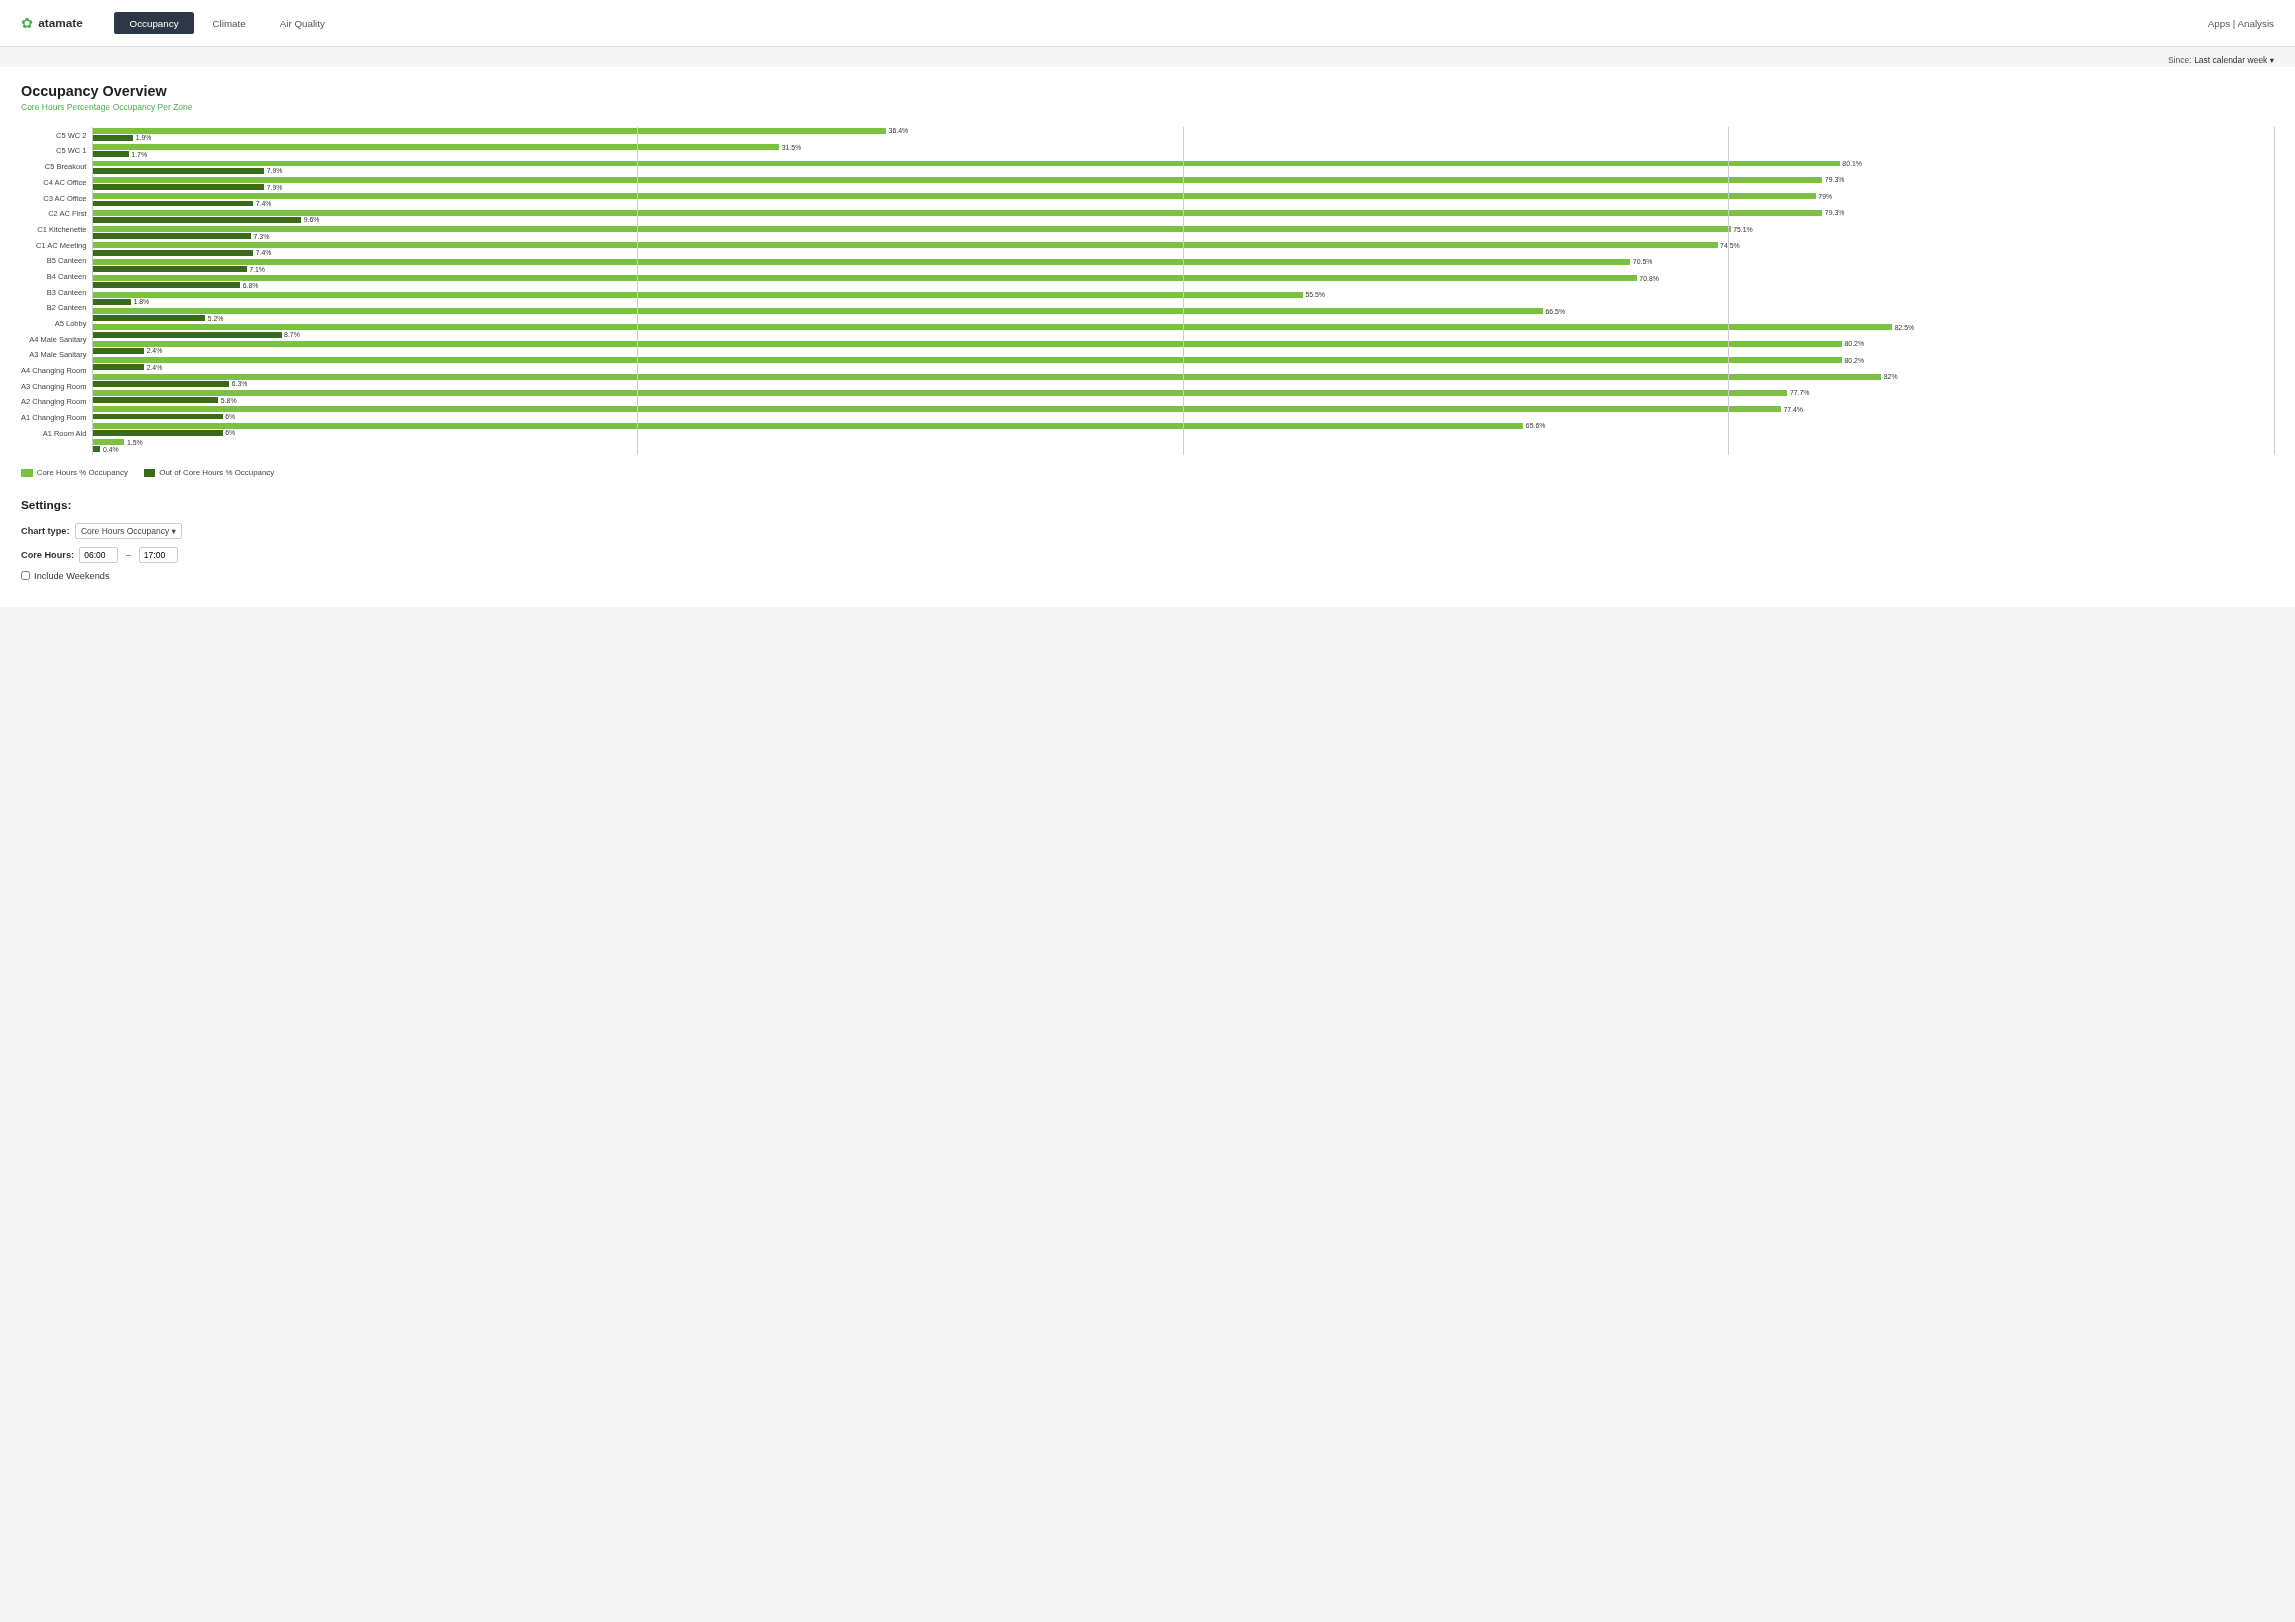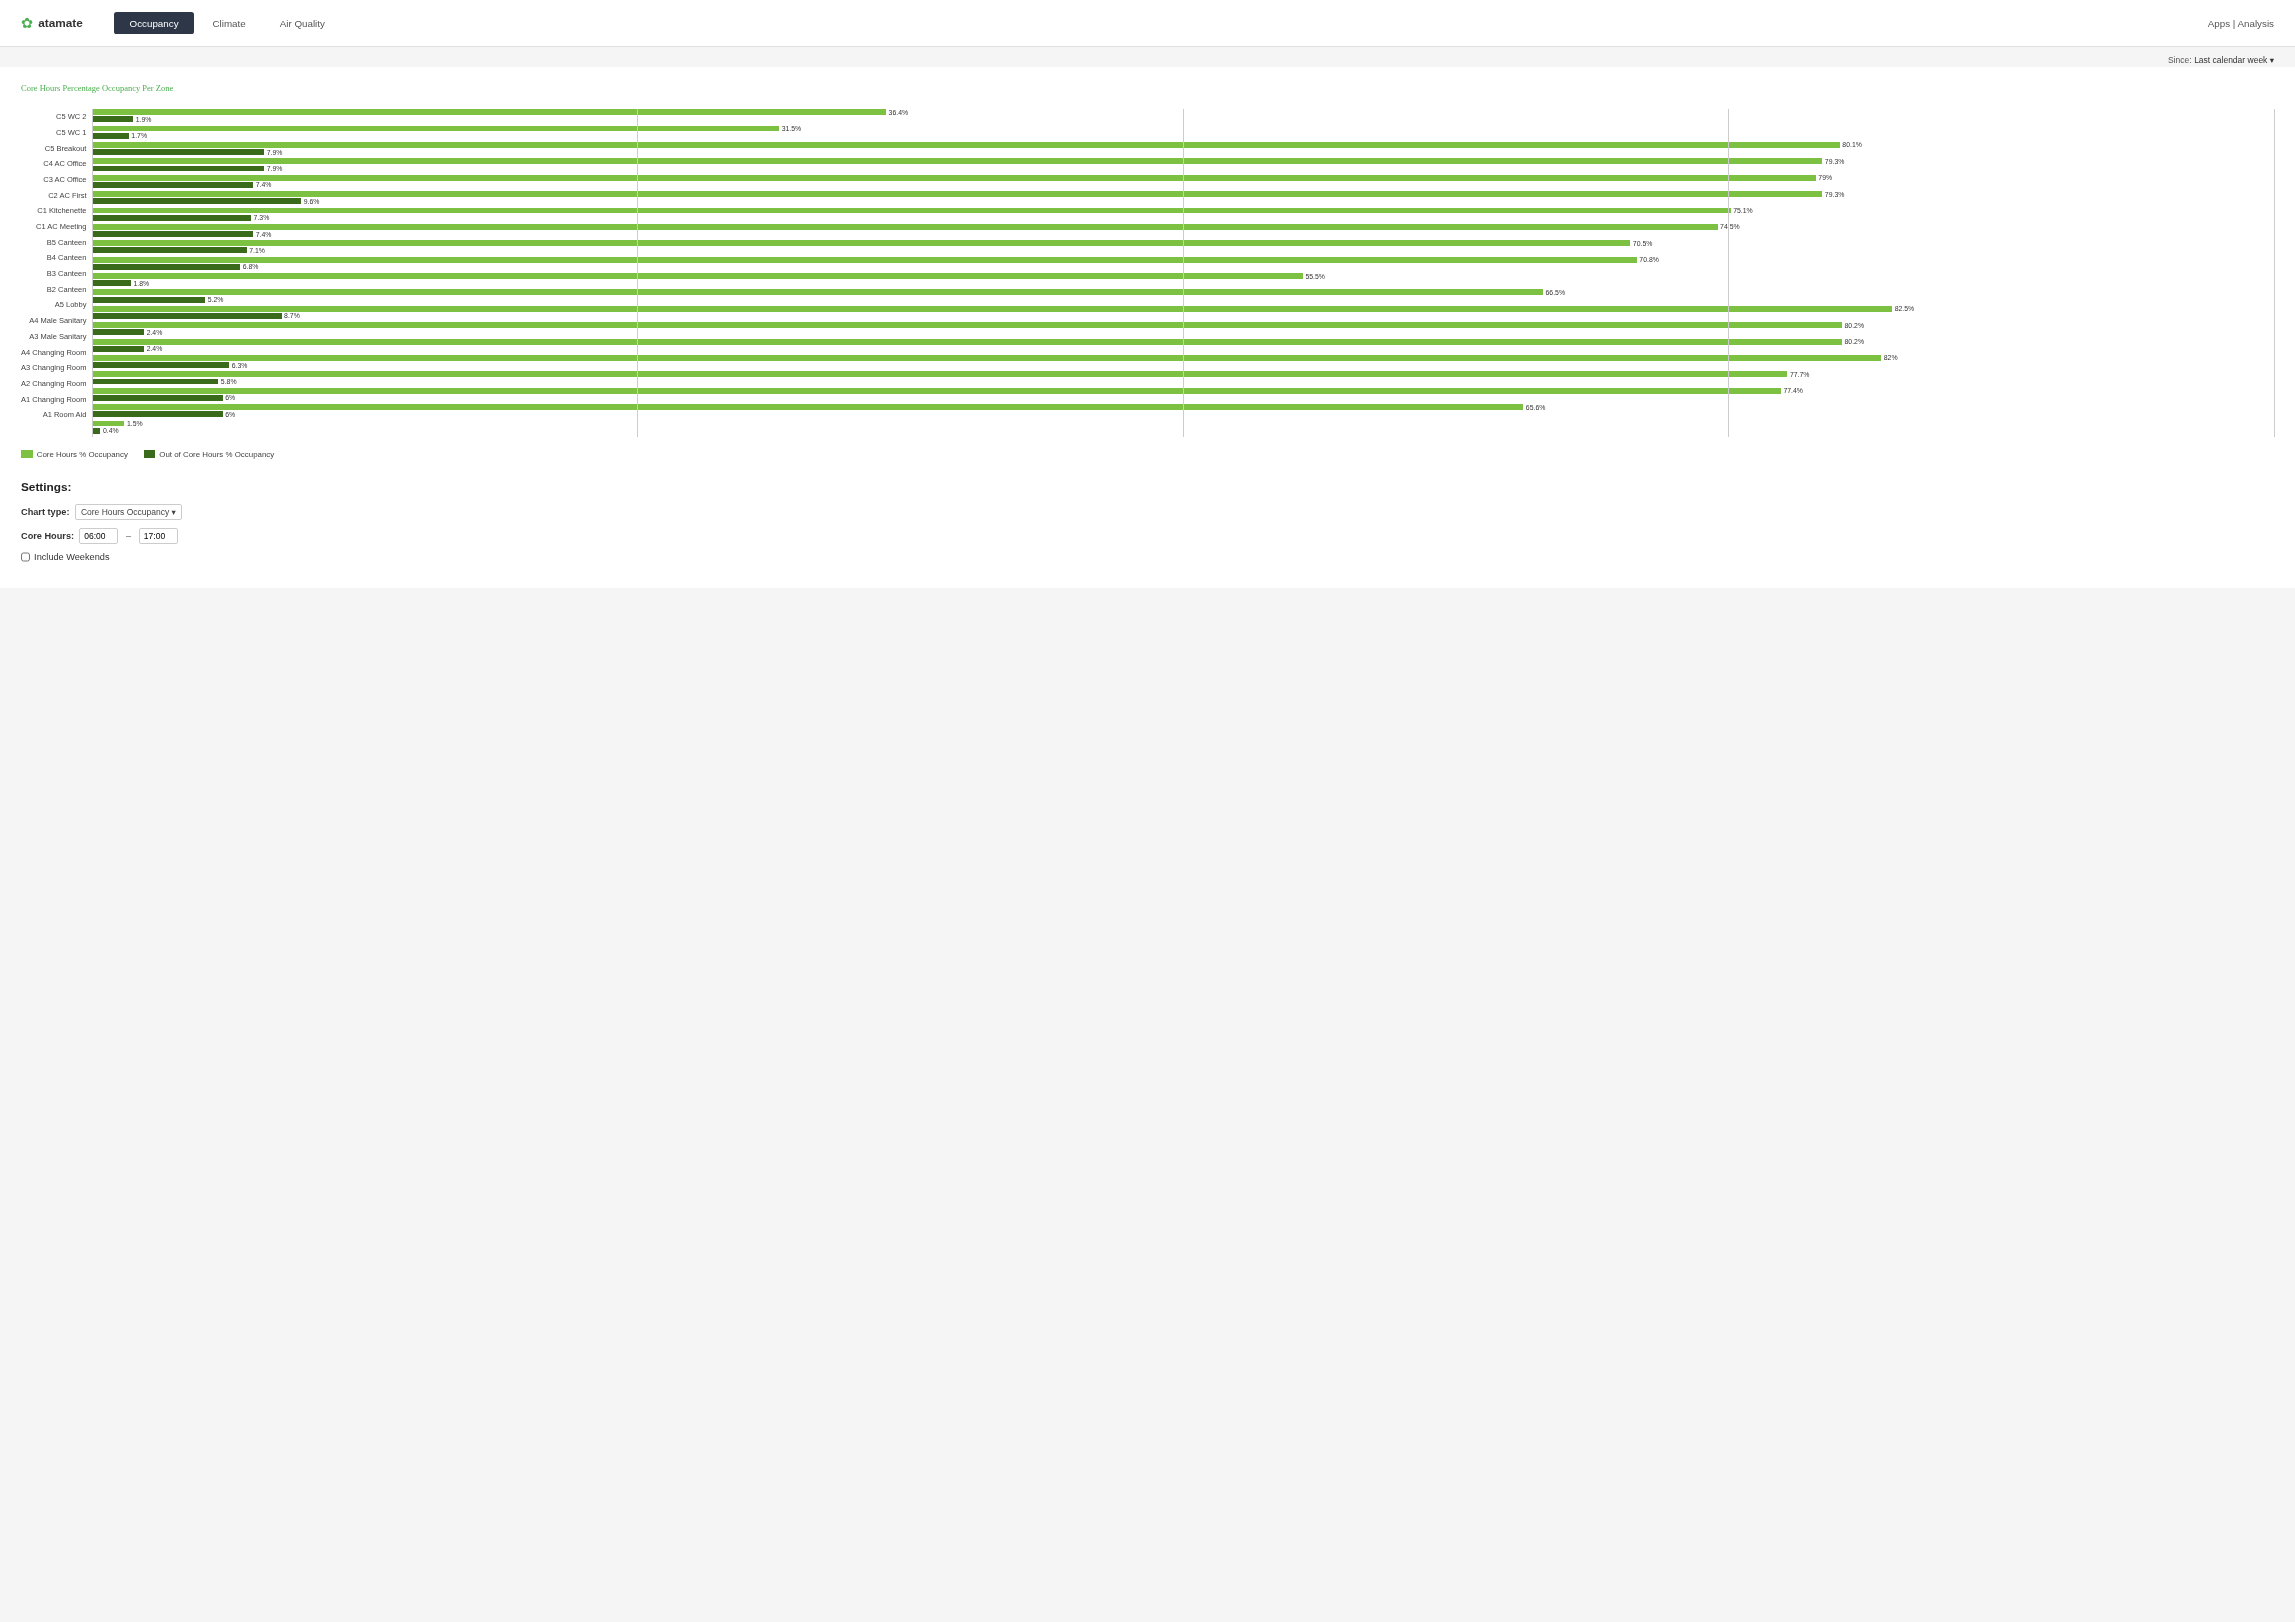--- a/index.html
+++ b/index.html
@@ -17,21 +17,21 @@
 
     
     .since-bar { display: flex; justify-content: flex-end; padding: 7.9px 21px 2.6px; }
     .since-label { font-size: 8.5px; color: #555; }
     .since-dropdown { font-size: 8.5px; color: #333; font-weight: 500; cursor: pointer; display: inline-flex; align-items: center; gap: 2.6px; }
 
     
     .main { padding: 15.7px 21px 26px; background: #fff; margin: 0; }
 
     .page-title { font-size: 14.4px; font-weight: 700; color: #222; margin-bottom: 2.6px; }
-    .page-subtitle { font-size: 8.5px; color: #4caf50; margin-bottom: 15.7px; font-family: Liberation Serif, serif; }
+    .page-subtitle { font-size: 8.5px; color: #4caf50; margin-bottom: 15.7px; }
 
     
     .legend { display: flex; gap: 15.7px; margin-top: 13px; }
     .legend-item { display: flex; align-items: center; gap: 3.9px; font-size: 7.9px; color: #444; }
     .legend-swatch { width: 11.8px; height: 7.9px; display: inline-block; }
     .legend-swatch.light { background: #7dc142; }
     .legend-swatch.dark { background: #3a6b1a; }
 
     
     .settings { margin-top: 21px; }
@@ -68,20 +68,21 @@
   </div>
   <div class="nav-right">Apps | Analysis</div>
 </nav>
 
 <div class="since-bar">
   <span class="since-label">Since:</span>&nbsp;
   <span class="since-dropdown">Last calendar week ▾</span>
 </div>
 
 <div class="main">
+  <div class="page-title">Occupancy Overview</div>
   <div class="page-subtitle">Core Hours Percentage Occupancy Per Zone</div>
 
   <div class="chart-area" id="chart-area">
     <div class="zones-labels" id="zones-labels">
         <div class="zone-label-item">C5 WC 2</div>
         <div class="zone-label-item">C5 WC 1</div>
         <div class="zone-label-item">C5 Breakout</div>
         <div class="zone-label-item">C4 AC Office</div>
         <div class="zone-label-item">C3 AC Office</div>
         <div class="zone-label-item">C2 AC First</div>

